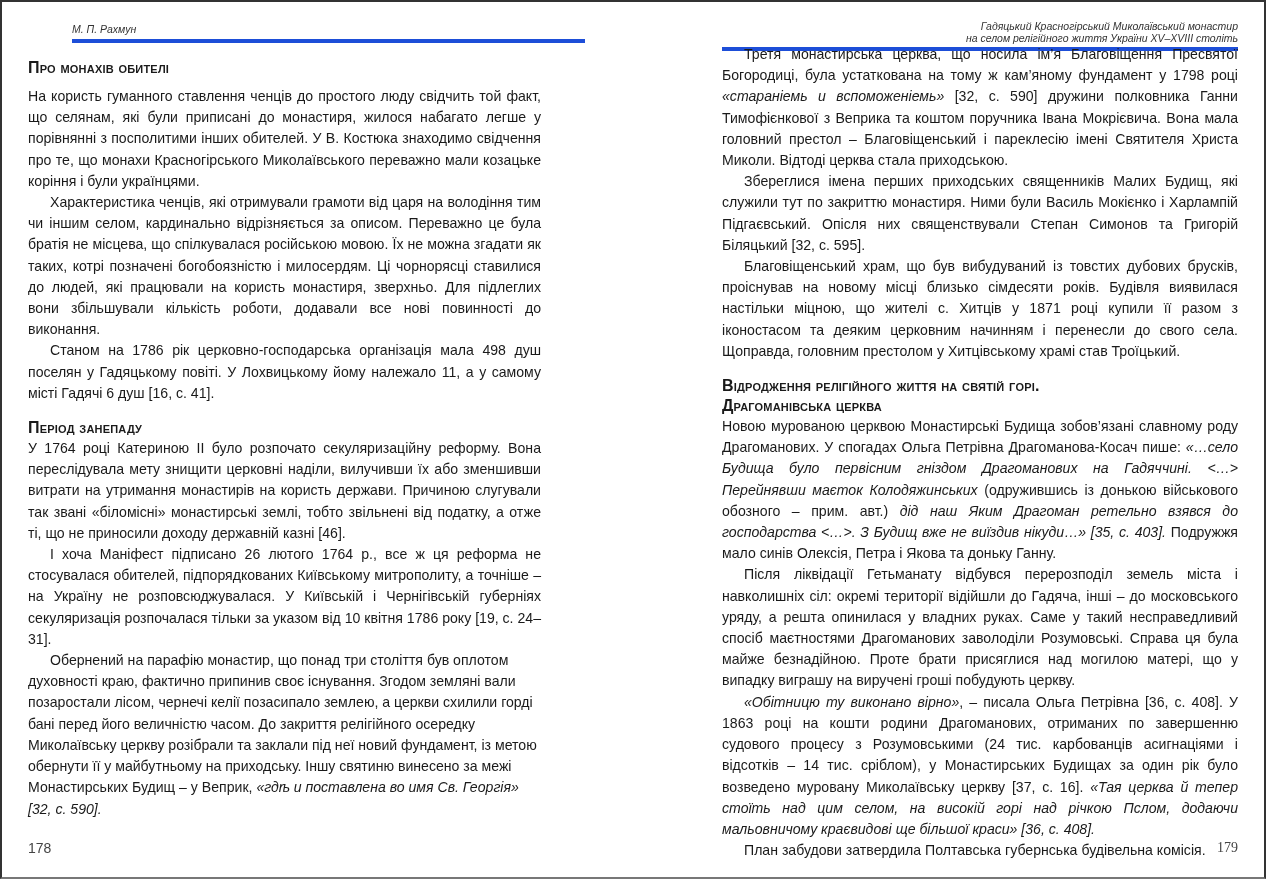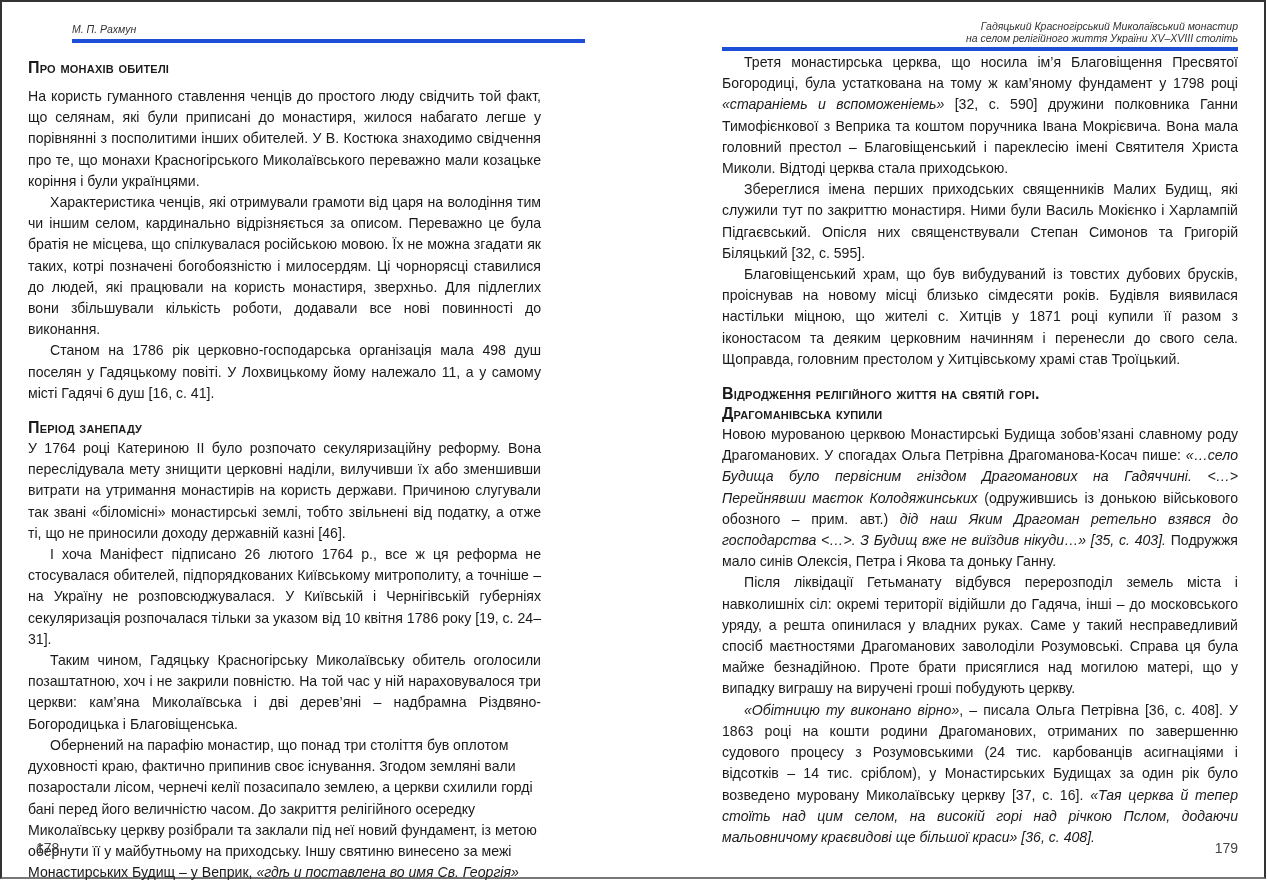--- a/index.html
+++ b/index.html
@@ -6,66 +6,66 @@
   body { width: 1268px; height: 881px; position: relative; overflow: hidden; font-family: "Liberation Sans", sans-serif; color: #1a1a1a; }
   .frame { position: absolute; left: 0; top: 0; width: 1266px; height: 879px; border-top: 2px solid #333; border-left: 2px solid #333; border-right: 2px solid #333; border-bottom: 2px solid #777; box-sizing: border-box; }
   .page { position: absolute; top: 0; height: 881px; }
   .page.left { left: 28px; width: 513px; }
   .page.right { left: 722px; width: 516px; }
   .running-head { font-style: italic; font-size: 10.5px; color: #333; line-height: 11.5px; border-bottom: 4px solid #1d4ed8; padding-bottom: 3px; }
   .left .running-head { position: absolute; top: 24px; left: 0; width: 513px; margin-left: 44px; }
   .right .running-head { position: absolute; top: 21px; left: 0; width: 516px; text-align: right; }
   .content { position: absolute; left: 0; right: 0; font-size: 14.1px; line-height: 21.2px; text-align: justify; }
   .left .content { top: 58px; }
-  .right .content { top: 52px; }
+  .right .content { top: 44px; }
   h2 { margin: 0; font-size: 16px; font-weight: bold; font-variant: small-caps; letter-spacing: 0.2px; line-height: 20px; }
   .left h2.first { margin-top: 0; margin-bottom: 8px; }
   .left h2.second { margin-top: 14px; }
   .right h2 { margin-top: 14px; }
   p { margin: 0; }
   p.indent { text-indent: 22px; }
   i { font-style: italic; }
   .folio { position: absolute; top: 840px; font-size: 14px; color: #444; }
-  .left .folio { left: 8px; text-align: center; }
-  .right .folio { right: 0; }
+  .left .folio { left: 0; text-align: center; }
+  .right .folio { right: 0; font-family: Liberation Serif, serif; }
 </style>
 </head>
 <body>
 
 <div class="frame"></div>
 
 <div class="page left">
   <div class="running-head">М. П. Рахмун</div>
   <div class="content">
     <h2 class="first">Про монахів обителі</h2>
     <p>На користь гуманного ставлення ченців до простого люду свідчить той факт, що селянам, які були приписані до монастиря, жилося набагато легше у порівнянні з посполитими інших обителей. У В. Костюка знаходимо свідчення про те, що монахи Красногірського Миколаївського переважно мали козацьке коріння і були українцями.</p>
     <p class="indent">Характеристика ченців, які отримували грамоти від царя на володіння тим чи іншим селом, кардинально відрізняється за описом. Переважно це була братія не місцева, що спілкувалася російською мовою. Їх не можна згадати як таких, котрі позначені богобоязністю і милосердям. Ці чорнорясці ставилися до людей, які працювали на користь монастиря, зверхньо. Для підлеглих вони збільшували кількість роботи, додавали все нові повинності до виконання.</p>
     <p class="indent">Станом на 1786 рік церковно-господарська організація мала 498 душ поселян у Гадяцькому повіті. У Лохвицькому йому належало 11, а у самому місті Гадячі 6 душ [16, с. 41].</p>
 
     <h2 class="second">Період занепаду</h2>
     <p>У 1764 році Катериною II було розпочато секуляризаційну реформу. Вона переслідувала мету знищити церковні наділи, вилучивши їх або зменшивши витрати на утримання монастирів на користь держави. Причиною слугували так звані «біломісні» монастирські землі, тобто звільнені від податку, а отже ті, що не приносили доходу державній казні [46].</p>
     <p class="indent">І хоча Маніфест підписано 26 лютого 1764 р., все ж ця реформа не стосувалася обителей, підпорядкованих Київському митрополиту, а точніше – на Україну не розповсюджувалася. У Київській і Чернігівській губерніях секуляризація розпочалася тільки за указом від 10 квітня 1786 року [19, с. 24–31].</p>
-    <p class="indent">Таким чином, Гадяцьку Красногірську Миколаївську обитель оголосили позаштатною, хоч і не закрили повністю. На той час у ній нараховувалося три церкви: кам’яна Миколаївська і дві дерев’яні – надбрамна Різдвяно-Богородицька і Благовіщенська.</p>
     <p class="indent" style="text-align:left"><span>Обернений на парафію монастир, що понад три століття був оплотом духовності краю, фактично припинив своє існування. Згодом земляні вали позаростали лісом, чернечі келії позасипало землею, а церкви схилили горді бані перед його величністю часом. До закриття релігійного осередку Миколаївську церкву розібрали та заклали під неї новий фундамент, із метою обернути її у майбутньому на приходську. Іншу святиню винесено за межі Монастирських Будищ – у Веприк, </span><i>«гдѣ и поставлена во имя Св. Георгія» [32, с. 590].</i></p>
   </div>
   <div class="folio">178</div>
 </div>
 
 <div class="page right">
   <div class="running-head">
     <div>Гадяцький Красногірський Миколаївський монастир</div>
     <div>на селом релігійного життя України XV–XVIII століть</div>
   </div>
   <div class="content">
     <p class="indent"><span>Третя монастирська церква, що носила ім’я Благовіщення Пресвятої Богородиці, була устаткована на тому ж кам’яному фундамент у 1798 році </span><i>«стараніемь и вспоможеніемь»</i><span> [32, с. 590] дружини полковника Ганни Тимофієнкової з Веприка та коштом поручника Івана Мокрієвича. Вона мала головний престол – Благовіщенський і пареклесію імені Святителя Христа Миколи. Відтоді церква стала приходською.</span></p>
     <p class="indent">Збереглися імена перших приходських священників Малих Будищ, які служили тут по закриттю монастиря. Ними були Василь Мокієнко і Харлампій Підгаєвський. Опісля них священствували Степан Симонов та Григорій Біляцький [32, с. 595].</p>
     <p class="indent">Благовіщенський храм, що був вибудуваний із товстих дубових брусків, проіснував на новому місці близько сімдесяти років. Будівля виявилася настільки міцною, що жителі с. Хитців у 1871 році купили її разом з іконостасом та деяким церковним начинням і перенесли до свого села. Щоправда, головним престолом у Хитцівському храмі став Троїцький.</p>
 
     <h2>
       <div>Відродження релігійного життя на святій горі.</div>
-      <div>Драгоманівська купили</div>
+      <div>Драгоманівська церква</div>
     </h2>
     <p><span>Новою мурованою церквою Монастирські Будища зобов’язані славному роду Драгоманових. У спогадах Ольга Петрівна Драгоманова-Косач пише: </span><i>«…село Будища було первісним гніздом Драгоманових на Гадяччині. &lt;…&gt; Перейнявши маєток Колодяжинських</i><span> (одружившись із донькою військового обозного – прим. авт.) </span><i>дід наш Яким Драгоман ретельно взявся до господарства &lt;…&gt;. З Будищ вже не виїздив нікуди…» [35, с. 403].</i><span> Подружжя мало синів Олексія, Петра і Якова та доньку Ганну.</span></p>
     <p class="indent">Після ліквідації Гетьманату відбувся перерозподіл земель міста і навколишніх сіл: окремі території відійшли до Гадяча, інші – до московського уряду, а решта опинилася у владних руках. Саме у такий несправедливий спосіб маєтностями Драгоманових заволоділи Розумовські. Справа ця була майже безнадійною. Проте брати присяглися над могилою матері, що у випадку виграшу на виручені гроші побудують церкву.</p>
     <p class="indent"><i>«Обітницю ту виконано вірно»</i><span>, – писала Ольга Петрівна [36, с. 408]. У 1863 році на кошти родини Драгоманових, отриманих по завершенню судового процесу з Розумовськими (24 тис. карбованців асигнаціями і відсотків – 14 тис. сріблом), у Монастирських Будищах за один рік було возведено муровану Миколаївську церкву [37, с. 16]. </span><i>«Тая церква й тепер стоїть над цим селом, на високій горі над річкою Пслом, додаючи мальовничому краєвидові ще більшої краси» [36, с. 408].</i></p>
+    <p class="indent">План забудови затвердила Полтавська губернська будівельна комісія.</p>
   </div>
   <div class="folio">179</div>
 </div>
 
 </body></html>

